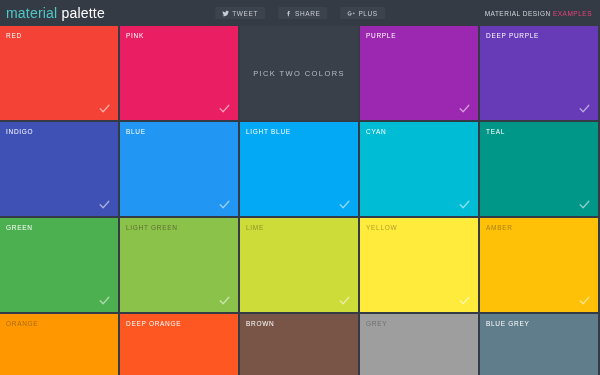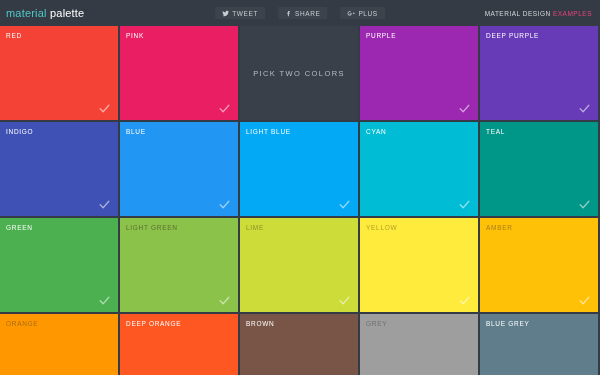--- a/index.html
+++ b/index.html
@@ -13,21 +13,21 @@
   
   #header {
     position:relative;
     height:26px;
     background:#353b45;
     display:flex;
     align-items:center;
     padding:0 6px;
   }
   #logo {
-    font-size:11px;
+    font-size:14px;
     letter-spacing:0.2px;
     white-space:nowrap;
   }
   #logo .word-material { color:#4ec8c8; }
   #logo .word-palette  { color:#ffffff; }
 
   #social {
     position:absolute;
     left:50%;
     transform:translateX(-50%);

